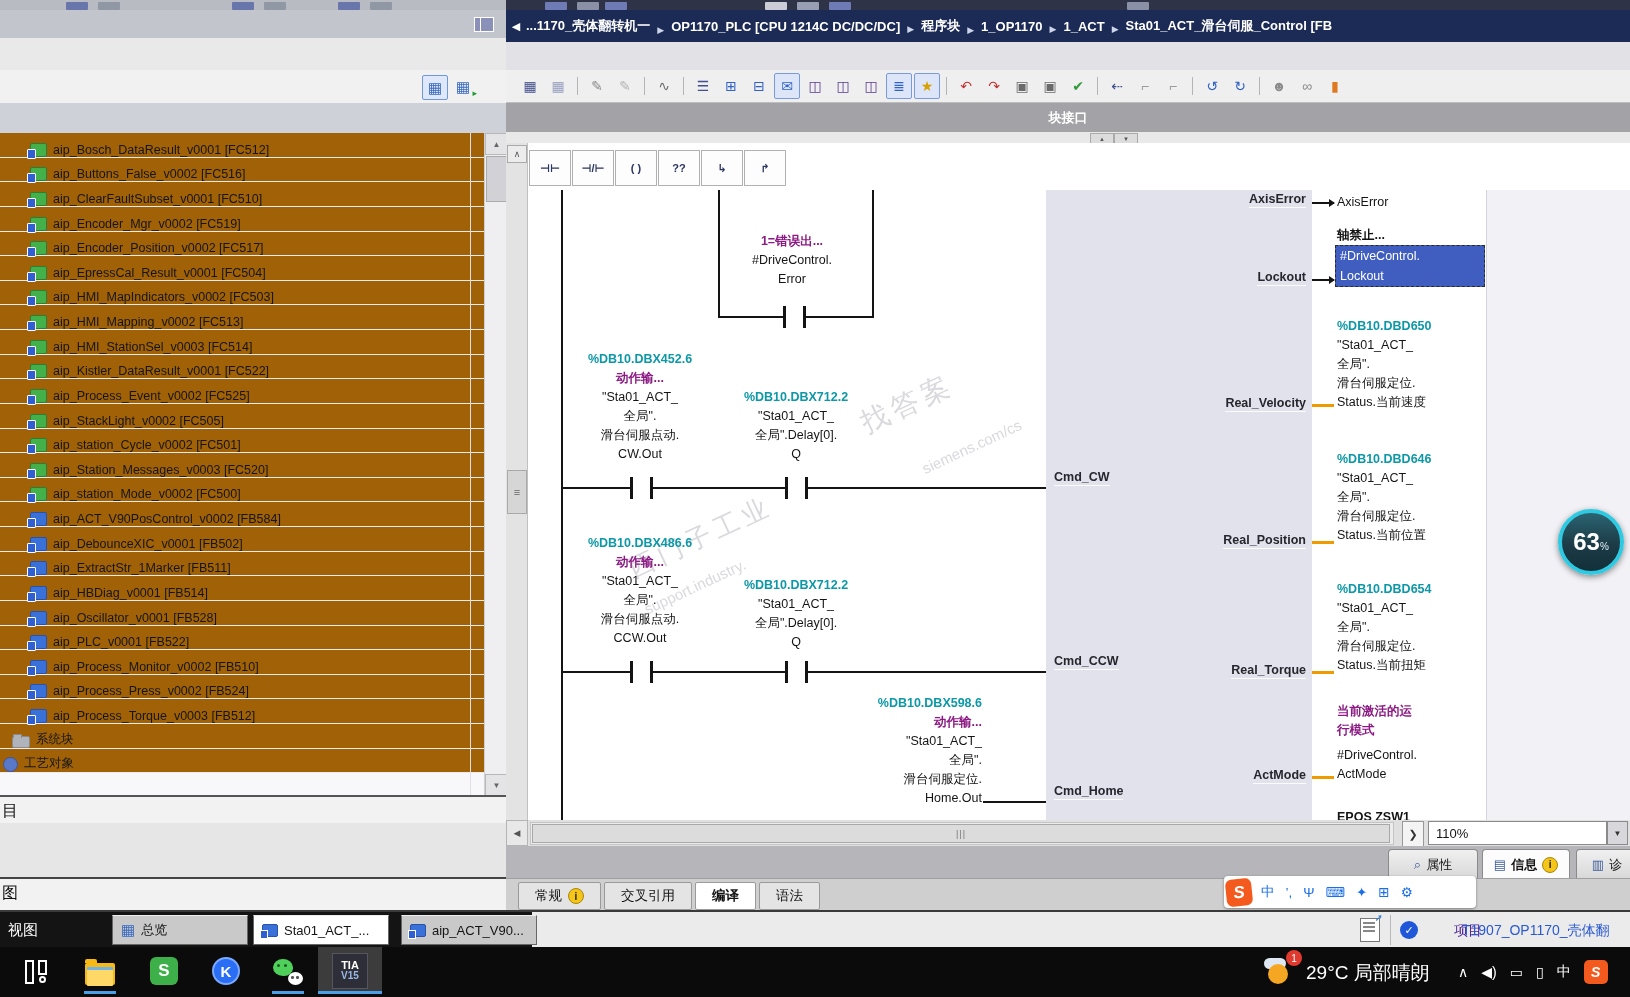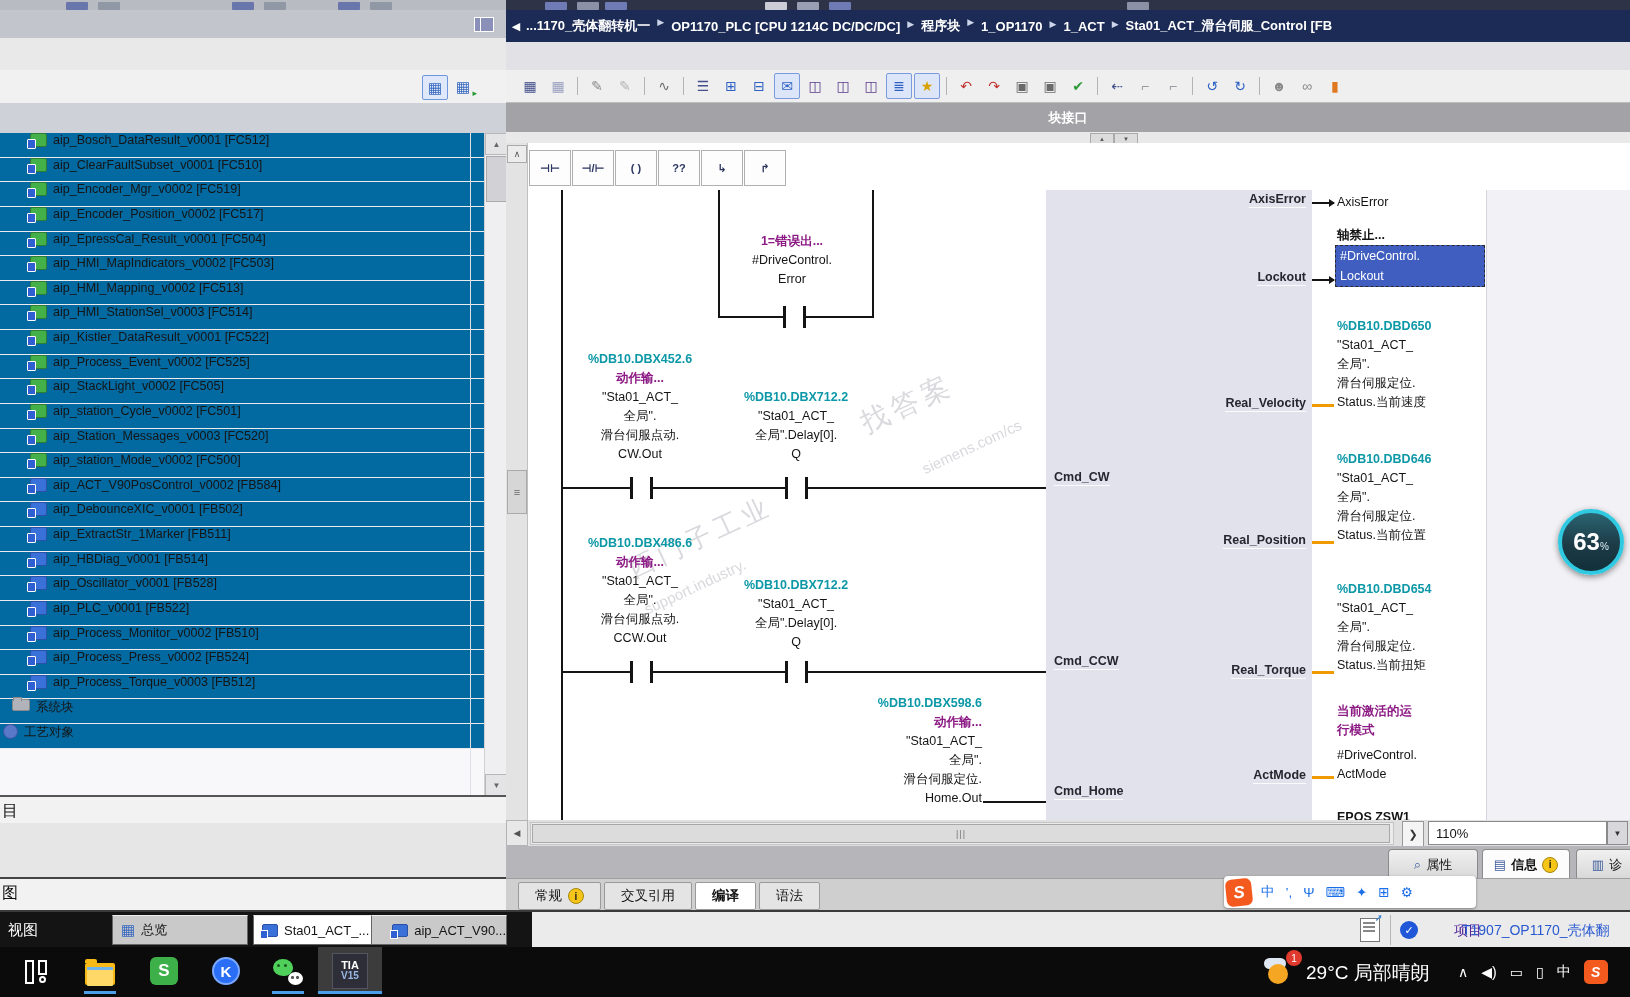--- a/index.html
+++ b/index.html
@@ -13,21 +13,21 @@
   .panes-ico{position:absolute;right:12px;top:7px;width:18px;height:13px;border:1px solid #fff;background:#8a90b8}
   .panes-ico::after{content:"";position:absolute;left:5px;top:0;width:1px;height:13px;background:#fff}
   #lp-strip{left:0;top:38px;width:506px;height:32px;background:#e9e9e9;border-bottom:1px solid #cfcfcf}
   #lp-tools{left:0;top:70px;width:506px;height:33px;background:#f1f1f1;border-bottom:1px solid #bdbdbd}
   .lp-ico{position:absolute;top:5px;width:24px;height:23px;display:flex;align-items:center;justify-content:center;
           font-size:15px;color:#3a6ac0}
   .lp-ico.sel{border:1px solid #6f97e0;background:#dfe8fb;border-radius:2px}
   .lp-ico .garr{position:absolute;right:-2px;bottom:0;font-size:9px;color:#1f9a2f}
   #lp-header{left:0;top:103px;width:506px;height:30px;background:#ced2d8;border-bottom:1px solid #a8a8a8}
   #tree{left:0;top:133px;width:484px;height:662px;background:#f8f8fa;overflow:hidden}
-  .trow{height:23.64px;display:flex;align-items:flex-start;border-bottom:1px solid #ebebee;background:#0369a1;white-space:nowrap}
+  .trow{height:23.64px;display:flex;align-items:flex-end;border-bottom:1px solid #ebebee;background:#a16207;white-space:nowrap}
   .trow.lvl2{padding-left:30px}.trow.lvl1{padding-left:12px}.trow.lvl0{padding-left:3px}
   .tlabel{font-size:12.5px;color:#151515;margin-left:6px}
   .tico{width:15px;height:12px;border-radius:2px;position:relative;flex:none}
   .tico.fc{background:#43b049;border:1px solid #2e7d33}
   .tico.fb{background:#3a71d8;border:1px solid #2a51a8}
   .tico.fc::after,.tico.fb::after{content:"";position:absolute;left:-4px;bottom:-3px;width:7px;height:8px;
      background:#2f5fd0;border:1px solid #fff;border-radius:1px}
   .tico.sysfolder{background:#b0b4ba;border:1px solid #8a8a8a;width:16px;height:10px}
   .tico.sysfolder::before{content:"";position:absolute;left:0;top:-3px;width:7px;height:3px;background:#b0b4ba;border:1px solid #8a8a8a;border-bottom:none}
   .tico.tech{background:#5a78c8;border:1px solid #3a54a0;border-radius:50%;width:13px;height:13px}
@@ -38,21 +38,21 @@
   #tree-thumb{position:absolute;left:1px;top:23px;width:19px;height:44px;background:#d2d2d6;border:1px solid #aaa}
   #lp-mu{left:0;top:795px;width:506px;height:28px;background:#f2f2f2;border-top:2px solid #555}
   #lp-gray{left:0;top:823px;width:506px;height:54px;background:#e6e6e6}
   #lp-tu{left:0;top:877px;width:506px;height:33px;background:#f2f2f2;border-top:2px solid #444}
   .cut-label{position:absolute;left:2px;top:4px;font-size:16px;color:#111}
   
   #ed-top0{left:506px;top:0;width:1124px;height:10px;background:#2f3348;overflow:hidden}
   #breadcrumb{left:506px;top:10px;width:1124px;height:32px;background:#1c2b55;display:flex;align-items:center;
       overflow:hidden;white-space:nowrap;color:#fff}
   #bc-collapse{width:20px;text-align:center;font-size:11px;color:#fff;flex:none}
-  .bc{display:flex;align-items:flex-start}
+  .bc{display:flex;align-items:flex-end}
   .bct{font-weight:bold;font-size:13px;color:#fff}
   .bcsep{font-size:9px;color:#cdd5ea;margin:0 7px}
   #breadcrumb .bc:last-child .bcsep{display:none}
   #ed-strip2{left:506px;top:42px;width:1124px;height:28px;background:#e2e2e6;border-bottom:1px solid #c6c6c6}
   #ed-toolbar{left:506px;top:70px;width:1124px;height:33px;background:#efefef;border-bottom:1px solid #bdbdbd;
       display:flex;align-items:center;padding-left:10px;box-sizing:border-box}
   .tbi{width:24px;height:24px;display:flex;align-items:center;justify-content:center;margin:0 1px;border:1px solid transparent}
   .tbi i{font-style:normal;font-size:14px}
   .tbi.sel{border:1px solid #7a9ae0;background:#dde6f8;border-radius:2px}
   .tbi.div{width:1px;height:18px;background:#b4b4b4;margin:0 5px;border:none}
@@ -208,20 +208,24 @@
   </div>
 <div class="abs" id="lp-header"></div>
 <div class="abs" id="tree">
 
 <div class="trow lvl2">
       <span class="tico fc"></span>
       <span class="tlabel">aip_Bosch_DataResult_v0001 [FC512]</span>
     </div>
     <div class="trow lvl2">
       <span class="tico fc"></span>
+      <span class="tlabel">aip_Buttons_False_v0002 [FC516]</span>
+    </div>
+    <div class="trow lvl2">
+      <span class="tico fc"></span>
       <span class="tlabel">aip_ClearFaultSubset_v0001 [FC510]</span>
     </div>
     <div class="trow lvl2">
       <span class="tico fc"></span>
       <span class="tlabel">aip_Encoder_Mgr_v0002 [FC519]</span>
     </div>
     <div class="trow lvl2">
       <span class="tico fc"></span>
       <span class="tlabel">aip_Encoder_Position_v0002 [FC517]</span>
     </div>
@@ -708,21 +712,21 @@
 <div class="abs" id="viewbar">
   <span id="view-label">视图</span>
   <span>
     
   <span class="vbtn" style="left: 112px;">
         <span class="gico grid">▦</span>
         <span>总览</span>
       </span><span class="vbtn active" style="left: 253px;">
         <span class="fbico"></span>
         <span>Sta01_ACT_...</span>
-      </span><span class="vbtn" style="left: 371px; justify-content: flex-end;">
+      </span><span class="vbtn" style="left: 401px;">
         <span class="fbico"></span>
         <span>aip_ACT_V90...</span>
       </span></span>
 </div>
 
 <div class="abs" id="taskbar">
   <span class="tapp" style="left:20px">
     <span id="start-ico">
       <span style="left:2px;top:2px;width:5px;height:20px"></span>
       <span style="left:15px;top:2px;width:5px;height:11px"></span>

